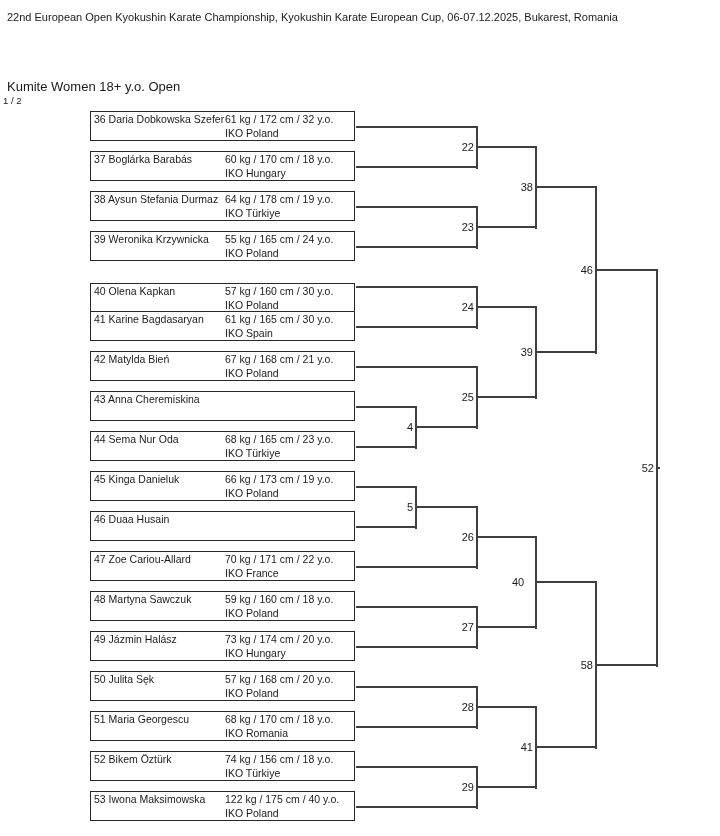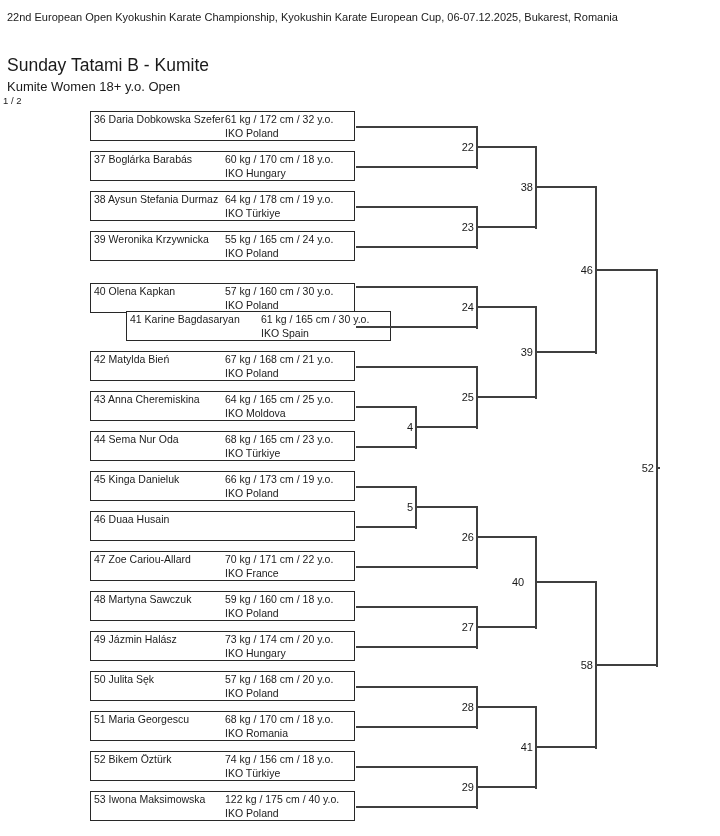--- a/index.html
+++ b/index.html
@@ -55,21 +55,20 @@
     line-height: 14px;
     color: #1a1a1a;
     white-space: nowrap;
   }
 </style>
 </head>
 <body>
 
 <div class="page">
   <div class="hdr">22nd European Open Kyokushin Karate Championship, Kyokushin Karate European Cup, 06-07.12.2025, Bukarest, Romania</div>
-  <div class="title">Sunday Tatami B - Kumite</div>
   <div class="subtitle">Kumite Women 18+ y.o. Open</div>
   <div class="page-num">1 / 2</div>
   <div class="bracket" id="bracket">
       <div class="entry" style="top: 111px; border-color: rgb(40, 40, 40);">
         <div class="seedname">36 Daria Dobkowska Szefer</div>
         <div class="stats">
           <div>61 kg / 172 cm / 32 y.o.</div>
           <div>IKO Poland</div>
         </div>
       </div>
@@ -94,40 +93,36 @@
           <div>IKO Poland</div>
         </div>
       </div>
       <div class="entry" style="top: 271px; border-color: rgb(40, 40, 40); margin-top: 12px;">
         <div class="seedname">40 Olena Kapkan</div>
         <div class="stats">
           <div>57 kg / 160 cm / 30 y.o.</div>
           <div>IKO Poland</div>
         </div>
       </div>
-      <div class="entry" style="top: 311px; border-color: rgb(40, 40, 40); margin-left: 36px;">
+      <div class="entry" style="top: 311px; border-color: rgb(40, 40, 40);">
         <div class="seedname">41 Karine Bagdasaryan</div>
         <div class="stats">
           <div>61 kg / 165 cm / 30 y.o.</div>
           <div>IKO Spain</div>
         </div>
       </div>
       <div class="entry" style="top: 351px; border-color: rgb(40, 40, 40);">
         <div class="seedname">42 Matylda Bień</div>
         <div class="stats">
           <div>67 kg / 168 cm / 21 y.o.</div>
           <div>IKO Poland</div>
         </div>
       </div>
       <div class="entry" style="top: 391px; border-color: rgb(40, 40, 40);">
         <div class="seedname">43 Anna Cheremiskina</div>
-        <div class="stats">
-          <div>64 kg / 165 cm / 25 y.o.</div>
-          <div>IKO Moldova</div>
-        </div>
       </div>
       <div class="entry" style="top: 431px; border-color: rgb(40, 40, 40);">
         <div class="seedname">44 Sema Nur Oda</div>
         <div class="stats">
           <div>68 kg / 165 cm / 23 y.o.</div>
           <div>IKO Türkiye</div>
         </div>
       </div>
       <div class="entry" style="top: 471px; border-color: rgb(40, 40, 40);">
         <div class="seedname">45 Kinga Danieluk</div>

